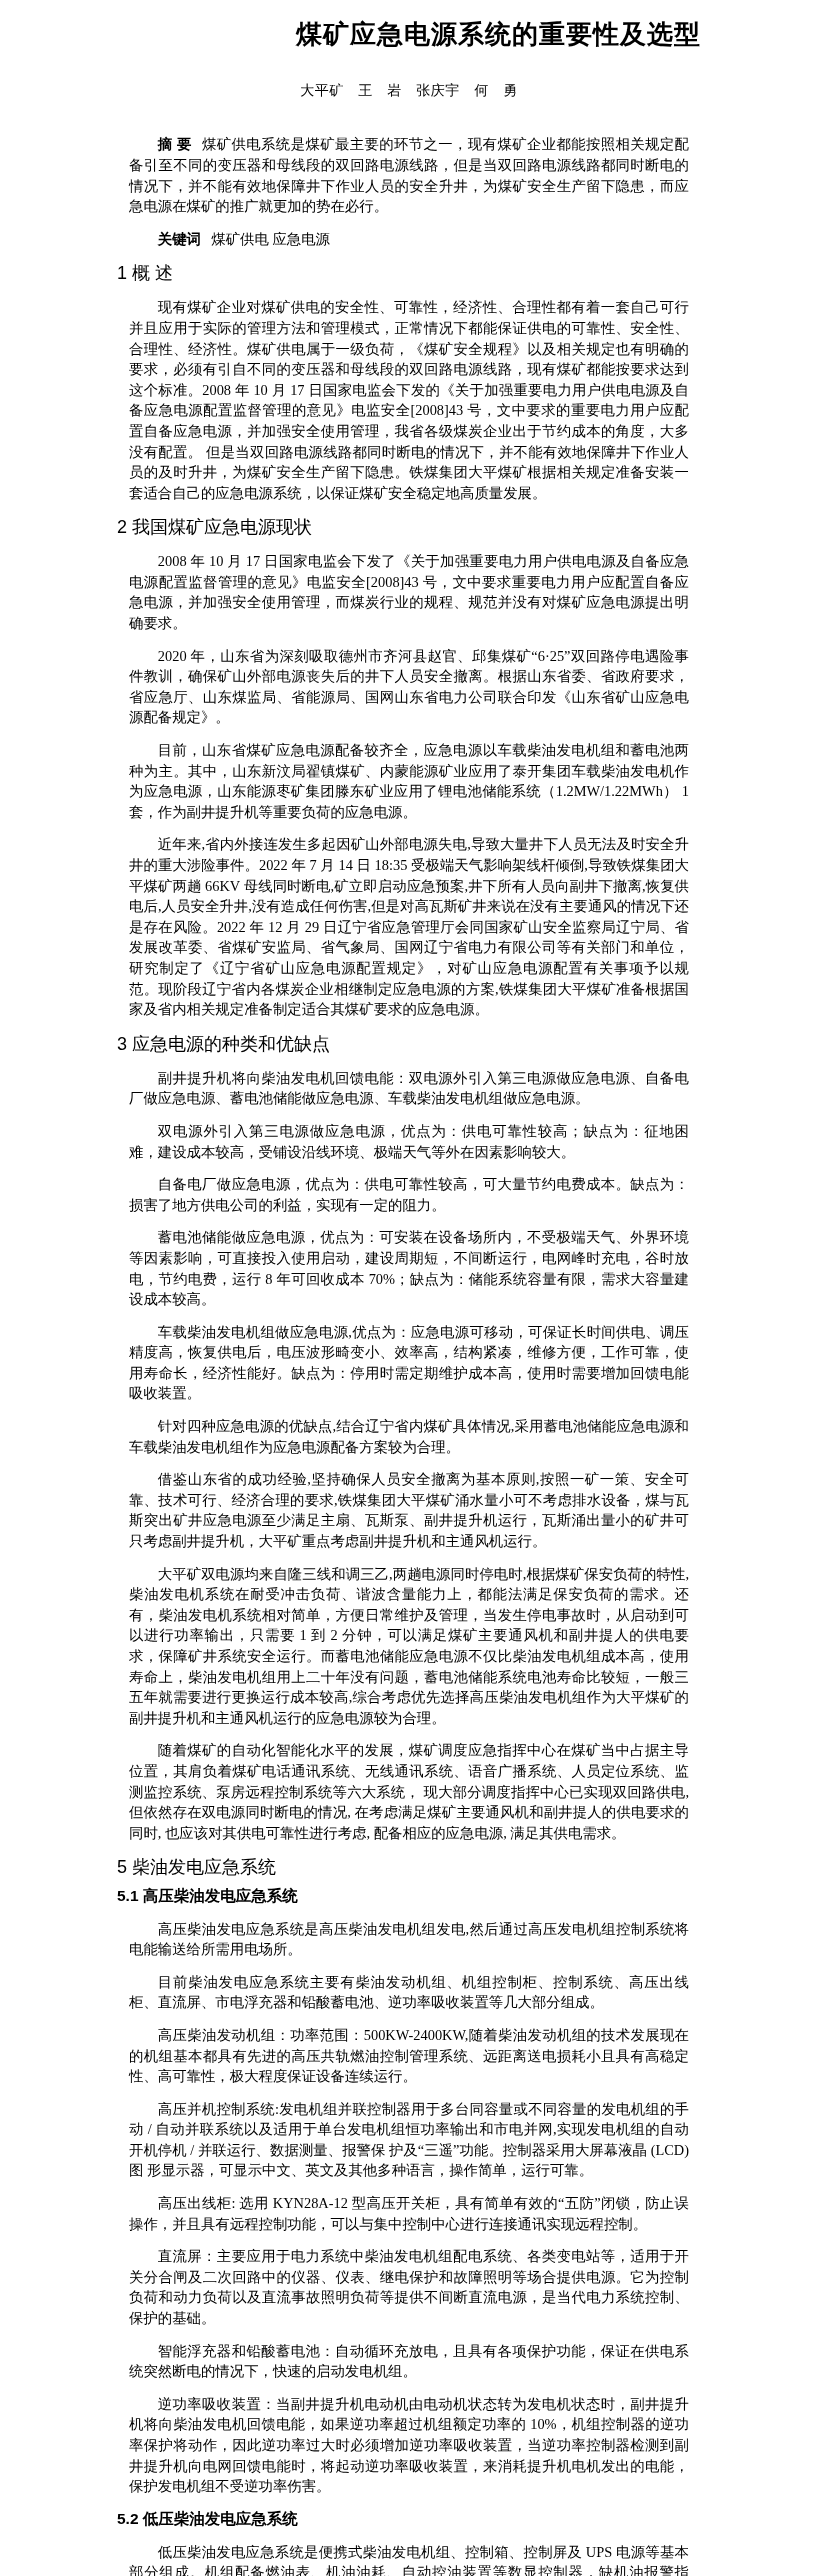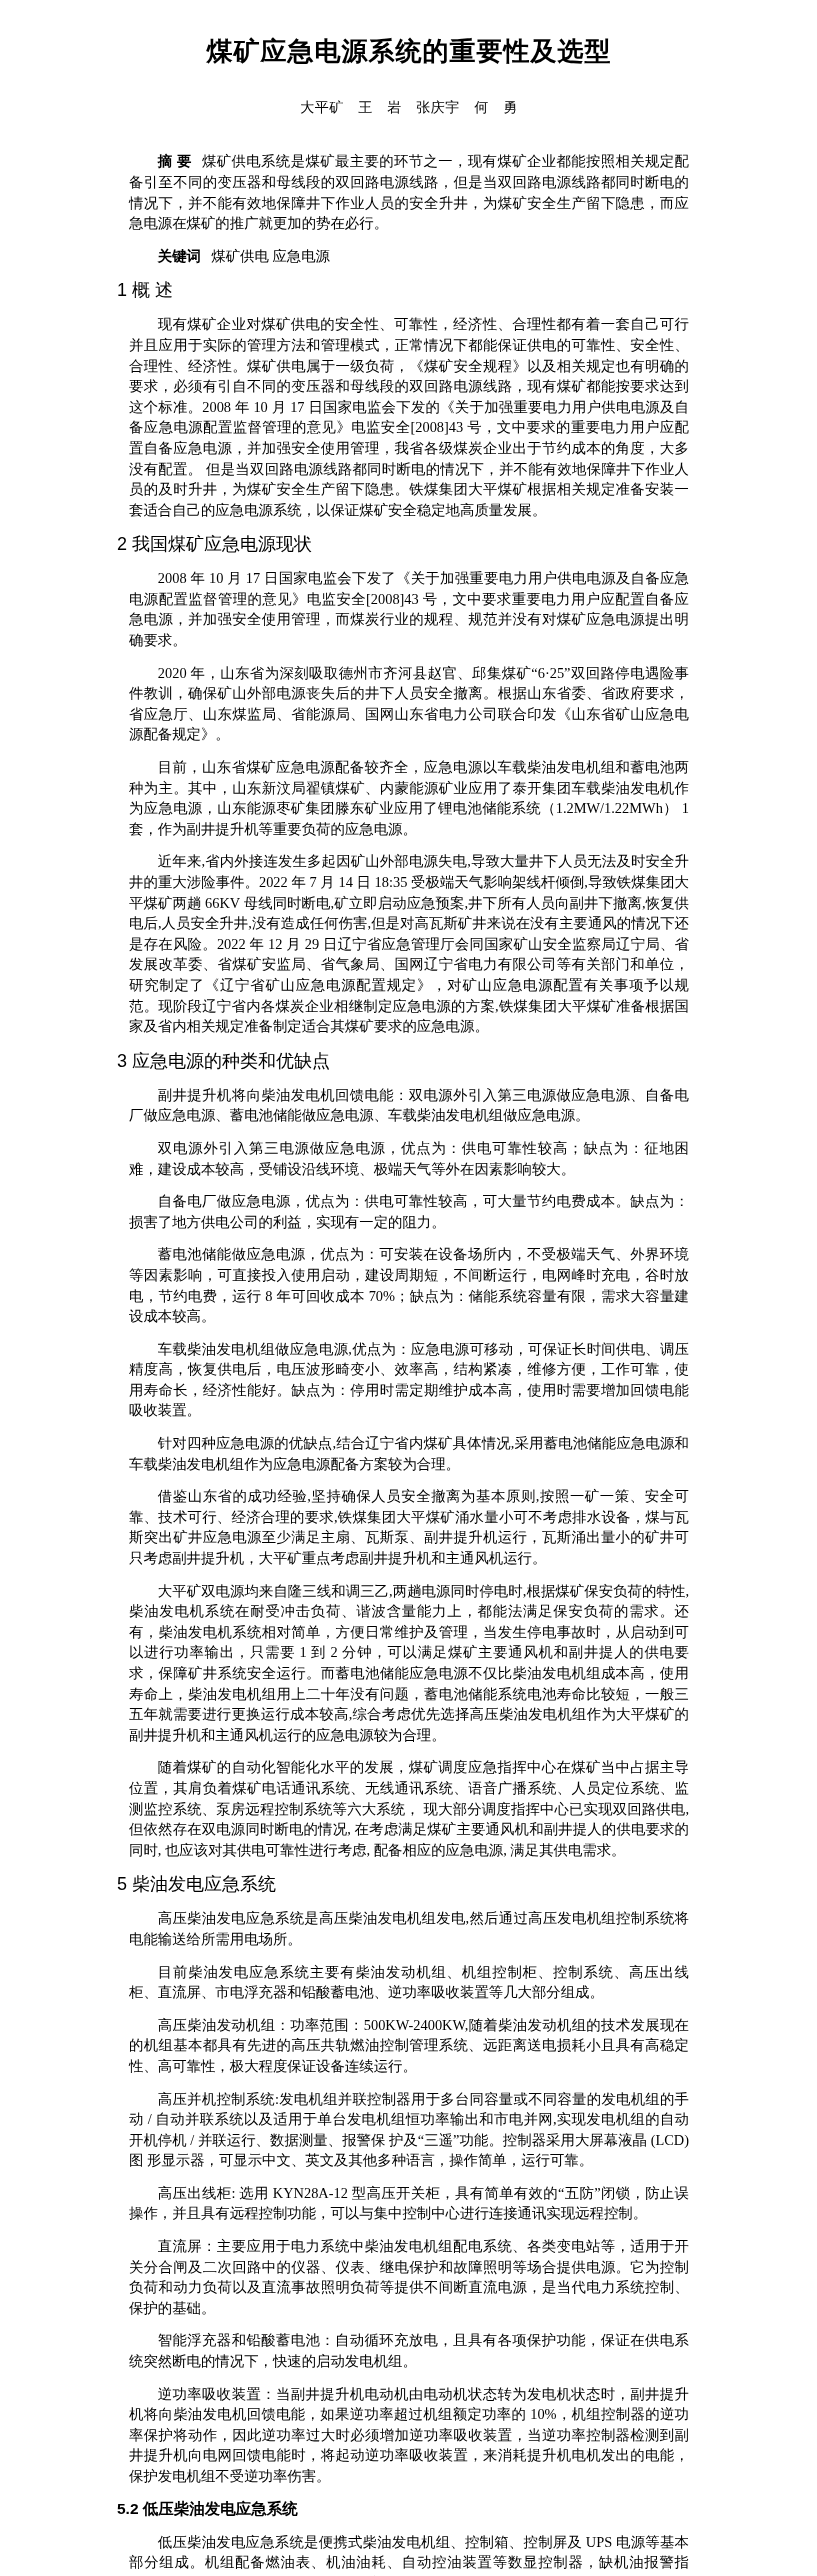--- a/index.html
+++ b/index.html
@@ -3,21 +3,21 @@
 <meta charset="utf-8">
 <style>
   html,body{margin:0;padding:0;background:#ffffff;}
   .page{
     position:relative;width:818px;height:3822px;background:#ffffff;color:#000;
     box-sizing:border-box;padding:12.4px 117px 0 117px;overflow:hidden;
     font-family:"Liberation Serif", serif;
   }
   h1.title{
     font-family:"Liberation Sans", sans-serif;font-weight:700;
-    font-size:26px;text-align:center;margin:22px 0 30px;letter-spacing:1px;
+    font-size:26px;text-align:right;margin:5px 0 30px;letter-spacing:1px;
   }
   .authors{font-size:14px;text-align:center;margin:0 0 34px;letter-spacing:0.5px;}
   p.para{font-size:14.4px;line-height:20.6px;text-align:justify;text-indent:2em;margin:12px;}
   .lead-label{font-family:"Liberation Sans", sans-serif;font-weight:700;margin-right:10.3px;}
   .abstract{margin-bottom:4.1px;}
   .keywords{margin-bottom:1px;}
   h2.sec{font-family:"Liberation Sans", sans-serif;font-weight:400;font-size:18px;margin:8.2px 0 4.1px;}
   h3.subsec{font-family:"Liberation Sans", sans-serif;font-weight:700;font-size:15.5px;margin:6.2px 0 3.1px;}
   .fig{text-align:center;margin:4.1px 0 0;}
   .figcap{font-size:13.4px;text-align:center;margin:2.1px 0 4.1px;letter-spacing:1.5px;}
@@ -60,20 +60,21 @@
 
   <div>
       <p class="para">针对四种应急电源的优缺点,结合辽宁省内煤矿具体情况,采用蓄电池储能应急电源和车载柴油发电机组作为应急电源配备方案较为合理。</p>
       <p class="para">借鉴山东省的成功经验,坚持确保人员安全撤离为基本原则,按照一矿一策、安全可靠、技术可行、经济合理的要求,铁煤集团大平煤矿涌水量小可不考虑排水设备，煤与瓦斯突出矿井应急电源至少满足主扇、瓦斯泵、副井提升机运行，瓦斯涌出量小的矿井可只考虑副井提升机，大平矿重点考虑副井提升机和主通风机运行。</p>
       <p class="para">大平矿双电源均来自隆三线和调三乙,两趟电源同时停电时,根据煤矿保安负荷的特性,柴油发电机系统在耐受冲击负荷、谐波含量能力上，都能法满足保安负荷的需求。还有，柴油发电机系统相对简单，方便日常维护及管理，当发生停电事故时，从启动到可以进行功率输出，只需要 1 到 2 分钟，可以满足煤矿主要通风机和副井提人的供电要求，保障矿井系统安全运行。而蓄电池储能应急电源不仅比柴油发电机组成本高，使用寿命上，柴油发电机组用上二十年没有问题，蓄电池储能系统电池寿命比较短，一般三五年就需要进行更换运行成本较高,综合考虑优先选择高压柴油发电机组作为大平煤矿的副井提升机和主通风机运行的应急电源较为合理。</p>
       <p class="para">随着煤矿的自动化智能化水平的发展，煤矿调度应急指挥中心在煤矿当中占据主导位置，其肩负着煤矿电话通讯系统、无线通讯系统、语音广播系统、人员定位系统、监测监控系统、泵房远程控制系统等六大系统， 现大部分调度指挥中心已实现双回路供电,但依然存在双电源同时断电的情况, 在考虑满足煤矿主要通风机和副井提人的供电要求的同时, 也应该对其供电可靠性进行考虑, 配备相应的应急电源, 满足其供电需求。</p>
     </div>
 
   <h2 class="sec">5 柴油发电应急系统</h2>
 
+  <h3 class="subsec">5.1 高压柴油发电应急系统</h3>
   <div>
       <p class="para">高压柴油发电应急系统是高压柴油发电机组发电,然后通过高压发电机组控制系统将电能输送给所需用电场所。</p>
       <p class="para">目前柴油发电应急系统主要有柴油发动机组、机组控制柜、控制系统、高压出线柜、直流屏、市电浮充器和铅酸蓄电池、逆功率吸收装置等几大部分组成。</p>
       <p class="para">高压柴油发动机组：功率范围：500KW-2400KW,随着柴油发动机组的技术发展现在的机组基本都具有先进的高压共轨燃油控制管理系统、远距离送电损耗小且具有高稳定性、高可靠性，极大程度保证设备连续运行。</p>
       <p class="para">高压并机控制系统:发电机组并联控制器用于多台同容量或不同容量的发电机组的手动 / 自动并联系统以及适用于单台发电机组恒功率输出和市电并网,实现发电机组的自动开机停机 / 并联运行、数据测量、报警保 护及“三遥”功能。控制器采用大屏幕液晶 (LCD) 图 形显示器，可显示中文、英文及其他多种语言，操作简单，运行可靠。</p>
       <p class="para">高压出线柜: 选用 KYN28A-12 型高压开关柜，具有简单有效的“五防”闭锁，防止误操作，并且具有远程控制功能，可以与集中控制中心进行连接通讯实现远程控制。</p>
       <p class="para">直流屏：主要应用于电力系统中柴油发电机组配电系统、各类变电站等，适用于开关分合闸及二次回路中的仪器、仪表、继电保护和故障照明等场合提供电源。它为控制负荷和动力负荷以及直流事故照明负荷等提供不间断直流电源，是当代电力系统控制、保护的基础。</p>
       <p class="para">智能浮充器和铅酸蓄电池：自动循环充放电，且具有各项保护功能，保证在供电系统突然断电的情况下，快速的启动发电机组。</p>
       <p class="para">逆功率吸收装置：当副井提升机电动机由电动机状态转为发电机状态时，副井提升机将向柴油发电机回馈电能，如果逆功率超过机组额定功率的 10%，机组控制器的逆功率保护将动作，因此逆功率过大时必须增加逆功率吸收装置，当逆功率控制器检测到副井提升机向电网回馈电能时，将起动逆功率吸收装置，来消耗提升机电机发出的电能，保护发电机组不受逆功率伤害。</p>
     </div>

